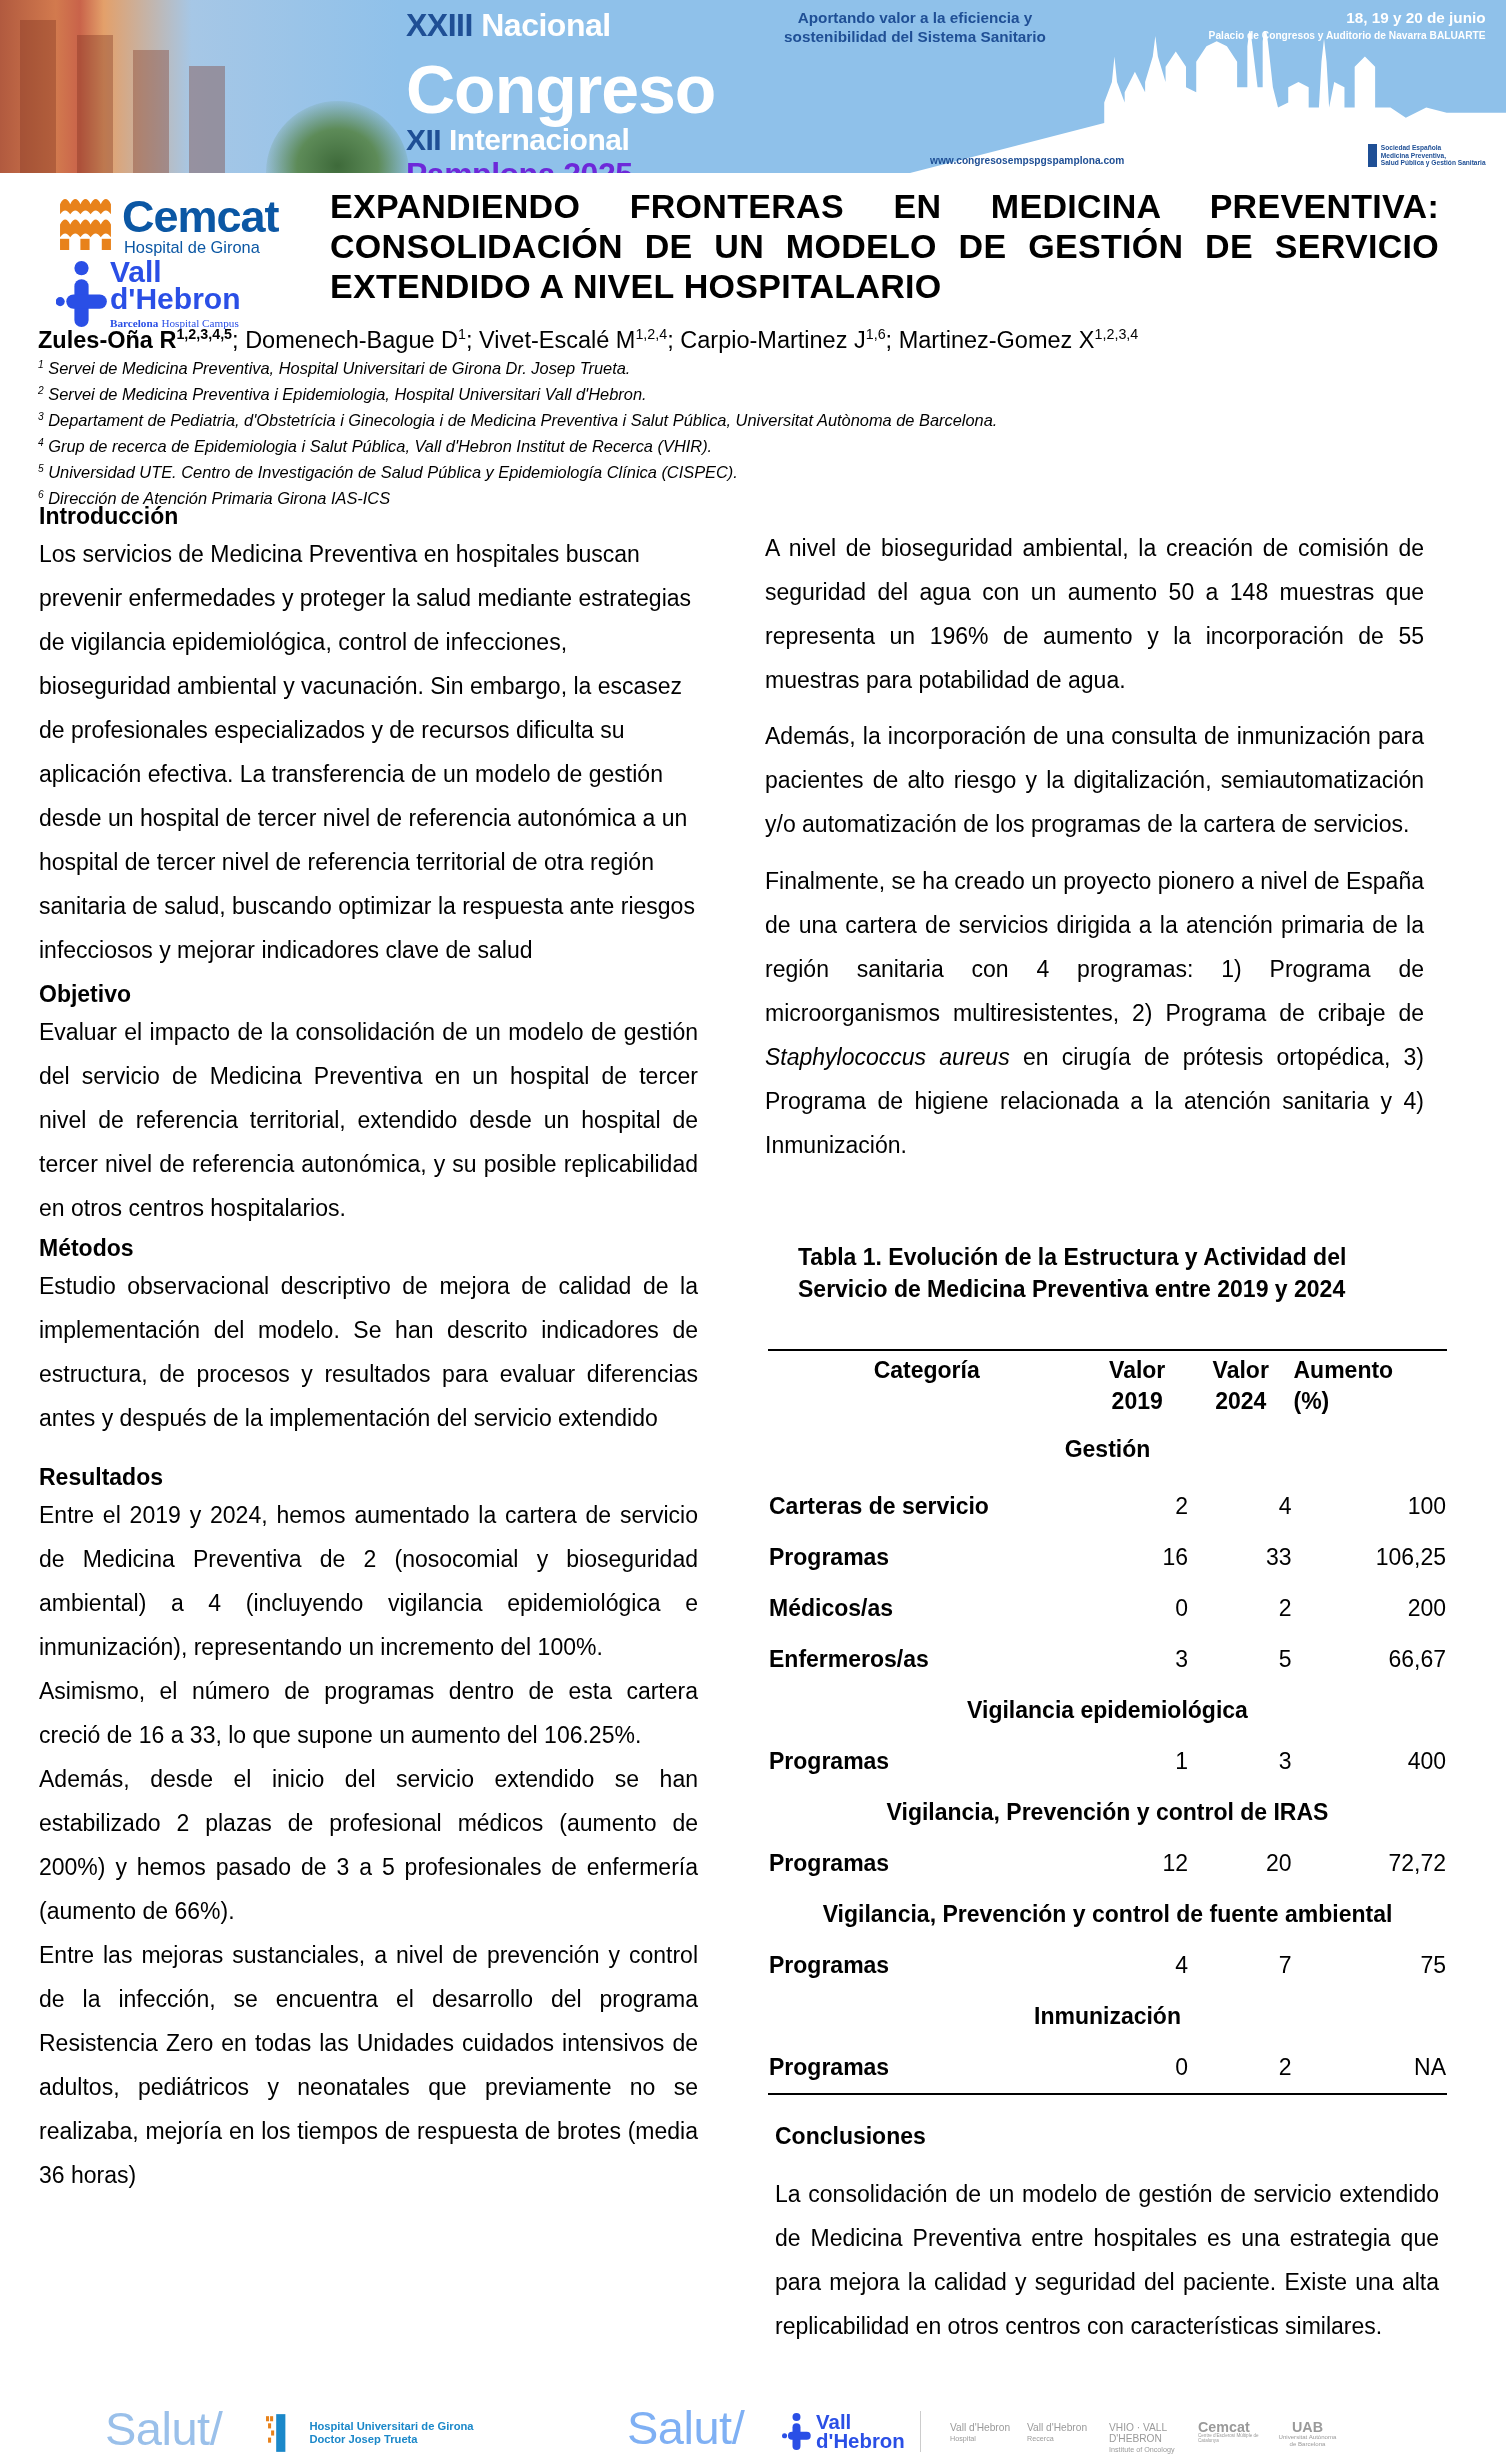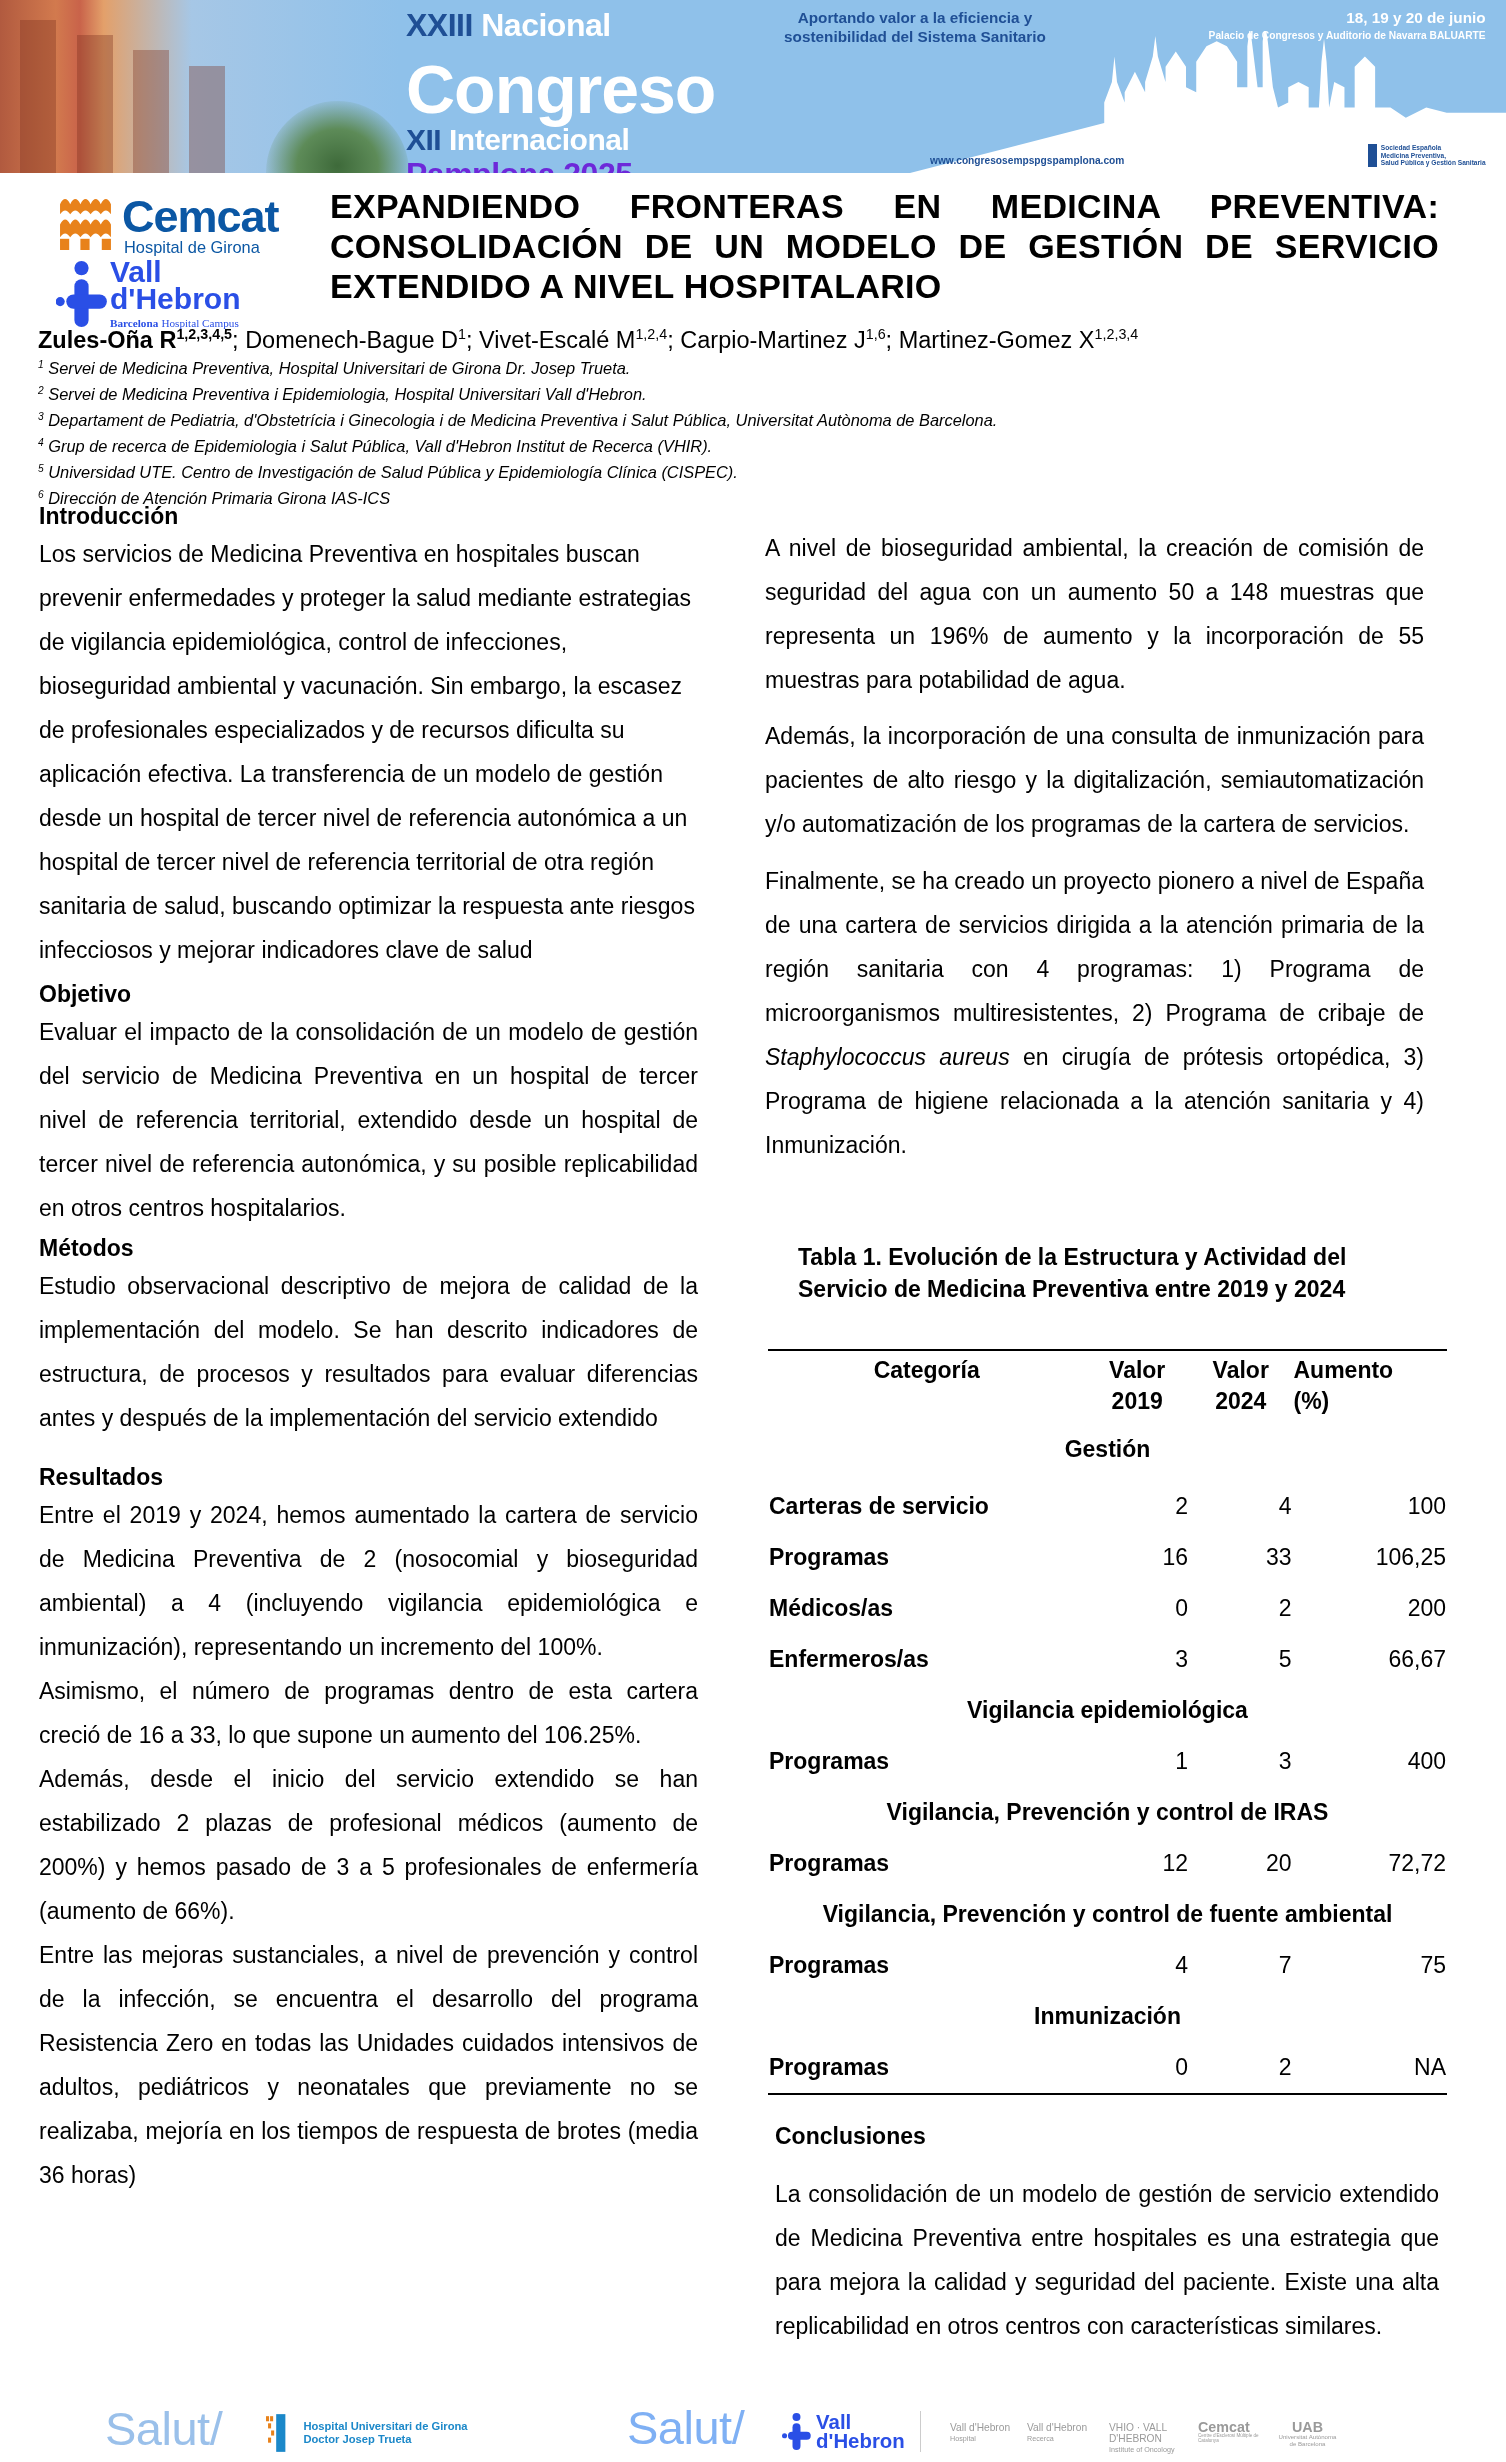--- a/index.html
+++ b/index.html
@@ -74,21 +74,21 @@
   .tbl .group td { text-align: center; font-weight: 700; }
   .tbl tbody tr.last { border-bottom: 2.6px solid #000; }
 
   .concl-h { position: absolute; left: 775px; top: 2121px; }
   .concl-p { position: absolute; left: 775px; top: 2172px; width: 664px; font-size: 23px; line-height: 44px; text-align: justify; }
 
   
   .footer { position: absolute; left: 0; top: 2396px; width: 1506px; height: 66px; }
   .salut { position: absolute; font-size: 47px; color: #9ac0ea; letter-spacing: -0.5px; }
   .salut.b { color: #7fb0f4; }
-  .hug { position: absolute; left: 266px; top: 18.4px; display: flex; align-items: center; gap: 17px; }
+  .hug { position: absolute; left: 266px; top: 18.4px; display: flex; align-items: center; gap: 23px; }
   .hug .txt { font-size: 11.2px; font-weight: 700; color: #1b88c9; line-height: 13.3px; }
   .vfoot { position: absolute; left: 782px; top: 15.3px; display: flex; align-items: center; }
   .vfoot .name { font-size: 20.4px; font-weight: 700; color: #2a4fe6; line-height: 18.4px; margin-left: 5.1px; }
   .vfoot .sep { width: 1px; height: 41px; background: #ccc; margin: 0 7.2px 0 15.3px; }
   .gray-logo { position: absolute; top: 25.5px; color: #9a9a9a; font-size: 10.2px; line-height: 11.2px; }
 </style>
 </head>
 <body>
 
 <div class="banner">

